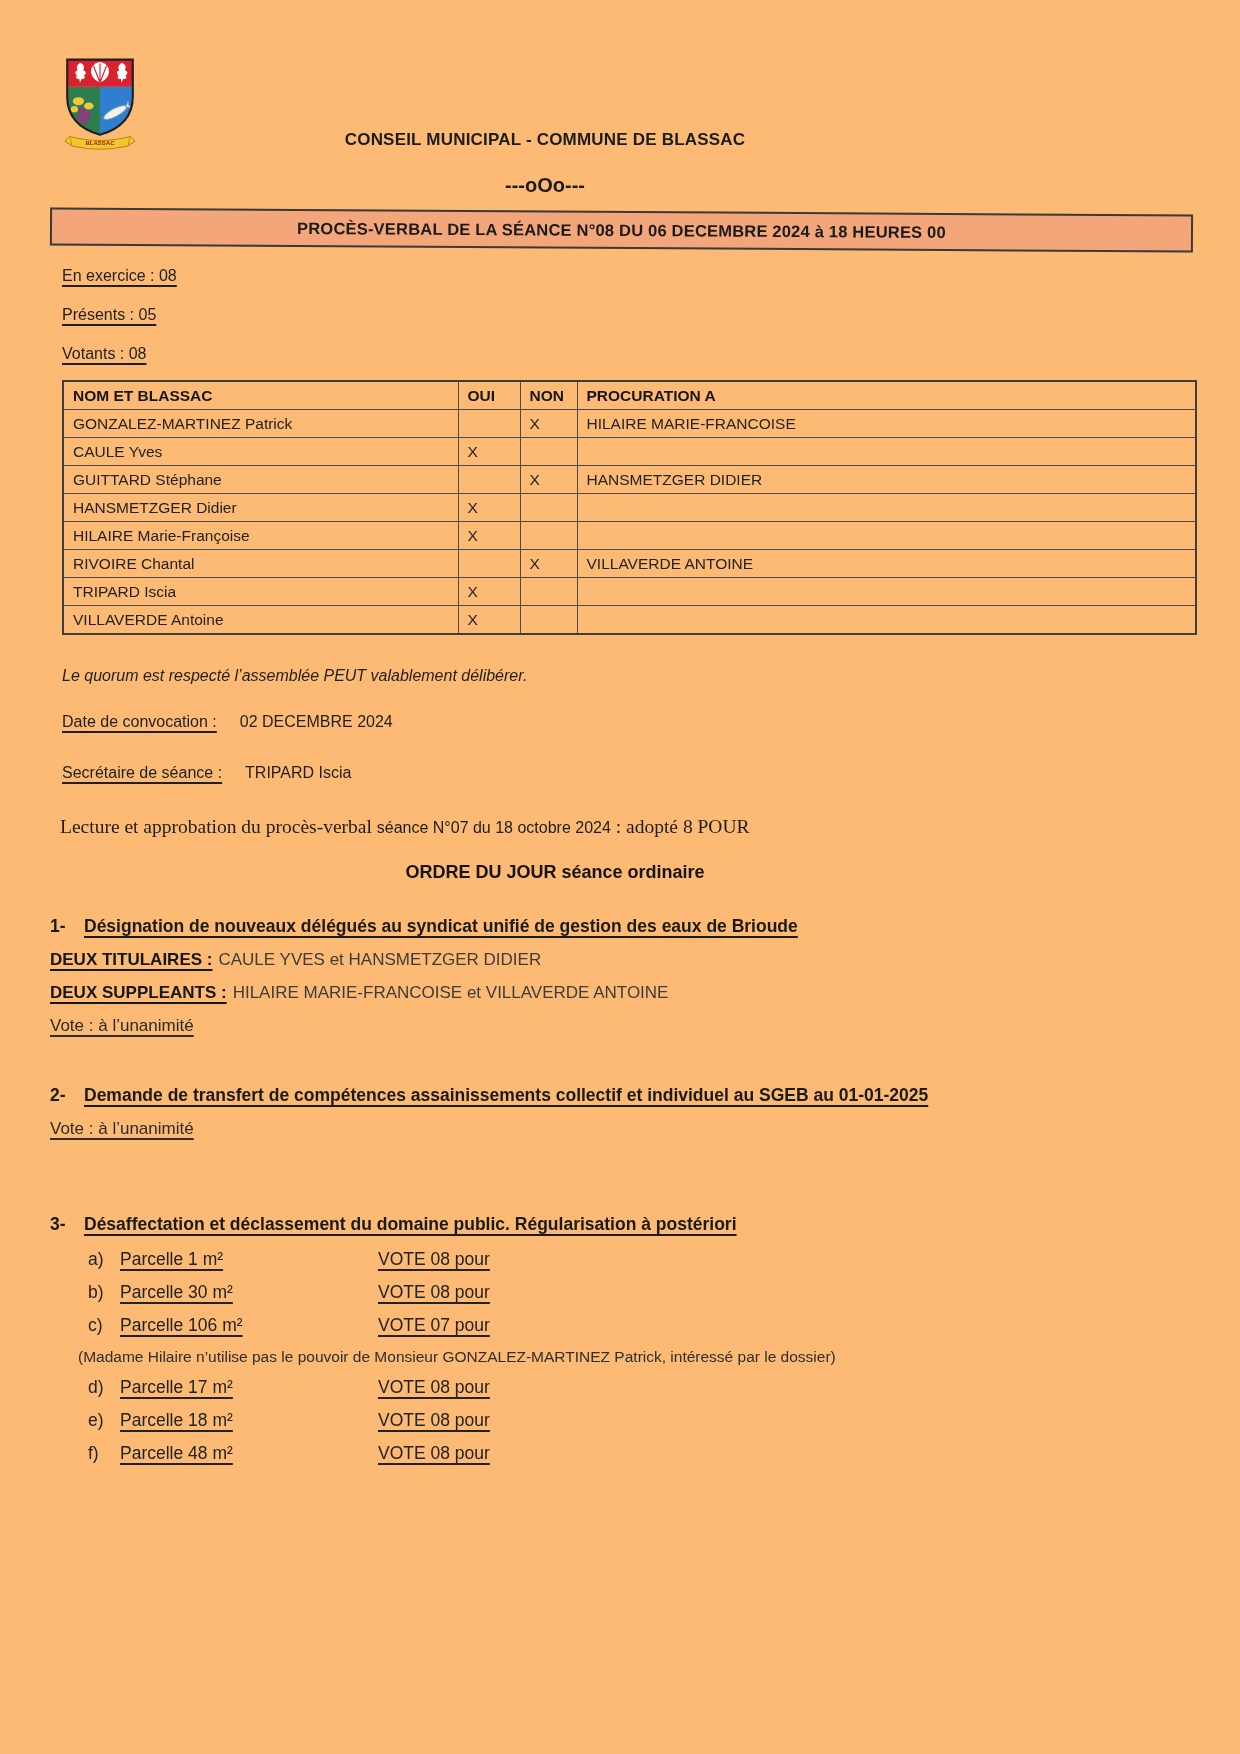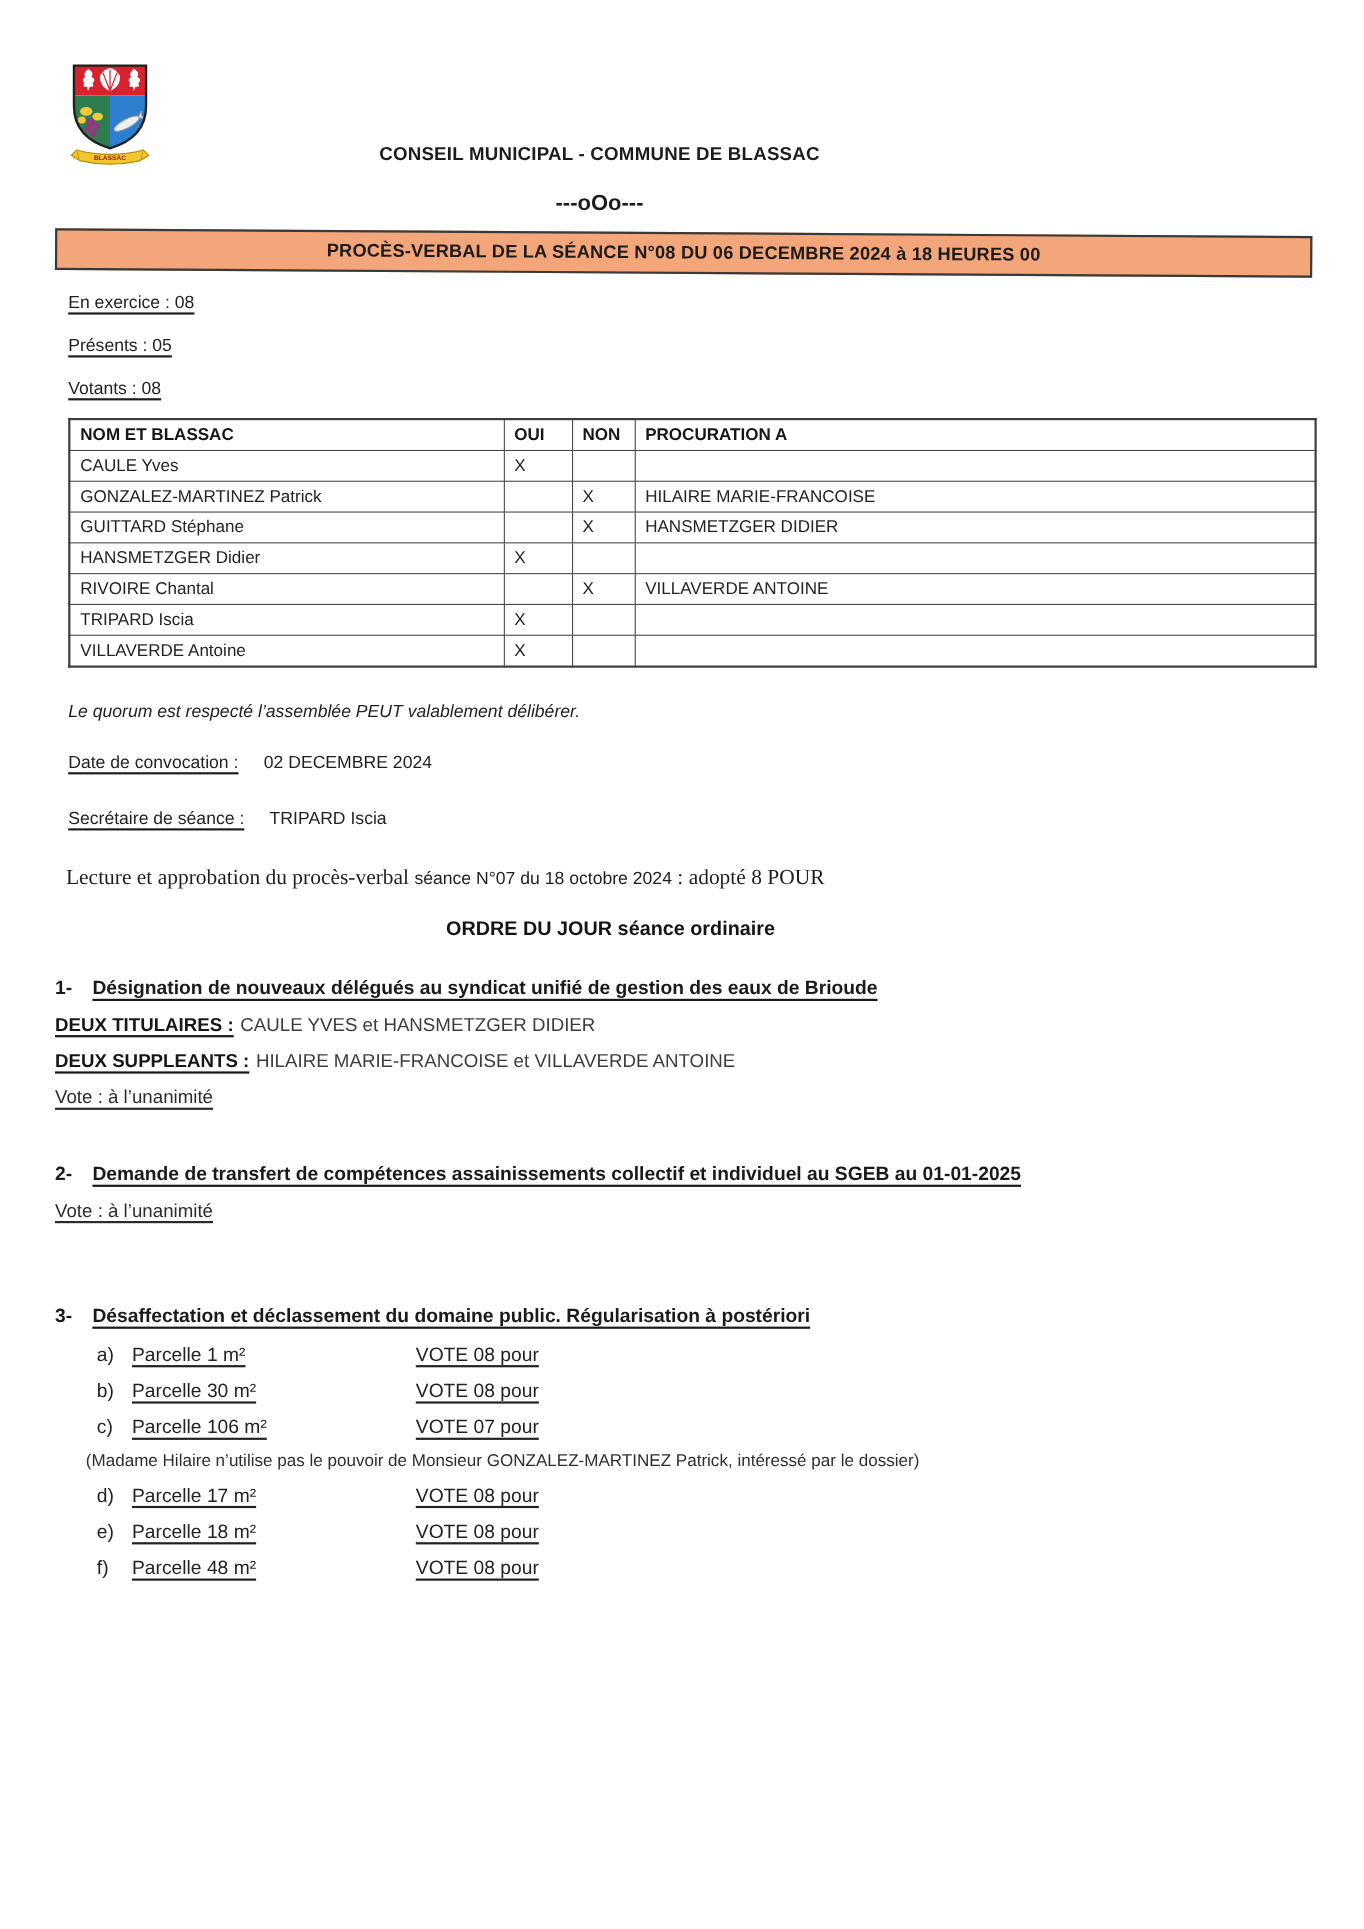--- a/index.html
+++ b/index.html
@@ -1,20 +1,20 @@
 <!DOCTYPE html>
 <html><head>
 <meta charset="utf-8">
 <style>
   html,body { margin:0; padding:0; background:#e8e8e8; }
   .page {
     position: relative;
     width: 1240px; height: 1754px;
     margin: 0 auto;
-    background: #ffffff;
+    background: #fdba74;
     font-family: "Liberation Sans", "DejaVu Sans", sans-serif;
     color: #2b2b2b;
     overflow: hidden;
     box-sizing: border-box;
     padding: 45px 45px 0 50px;
   }
   .coat { position:absolute; left:60px; top:44px; }
 
   .title-block { width: 990px; text-align:center; margin-top: 85px; }
   .doc-title { font-size: 17px; font-weight: bold; letter-spacing: .2px; color:#1c1c1c; }
@@ -163,39 +163,45 @@
     <thead>
       <tr>
           <th>NOM ET BLASSAC</th>
           <th>OUI</th>
           <th>NON</th>
           <th>PROCURATION A</th>
         </tr>
     </thead>
     <tbody>
         <tr>
+          <td>GONZALEZ-MARTINEZ Patrick</td>
+          <td></td>
+          <td>X</td>
+          <td>HILAIRE MARIE-FRANCOISE</td>
+        </tr>
+        <tr>
           <td>CAULE Yves</td>
           <td>X</td>
           <td></td>
           <td></td>
         </tr>
         <tr>
-          <td>GONZALEZ-MARTINEZ Patrick</td>
-          <td></td>
-          <td>X</td>
-          <td>HILAIRE MARIE-FRANCOISE</td>
-        </tr>
-        <tr>
           <td>GUITTARD Stéphane</td>
           <td></td>
           <td>X</td>
           <td>HANSMETZGER DIDIER</td>
         </tr>
         <tr>
           <td>HANSMETZGER Didier</td>
+          <td>X</td>
+          <td></td>
+          <td></td>
+        </tr>
+        <tr>
+          <td>HILAIRE Marie-Françoise</td>
           <td>X</td>
           <td></td>
           <td></td>
         </tr>
         <tr>
           <td>RIVOIRE Chantal</td>
           <td></td>
           <td>X</td>
           <td>VILLAVERDE ANTOINE</td>
         </tr>

